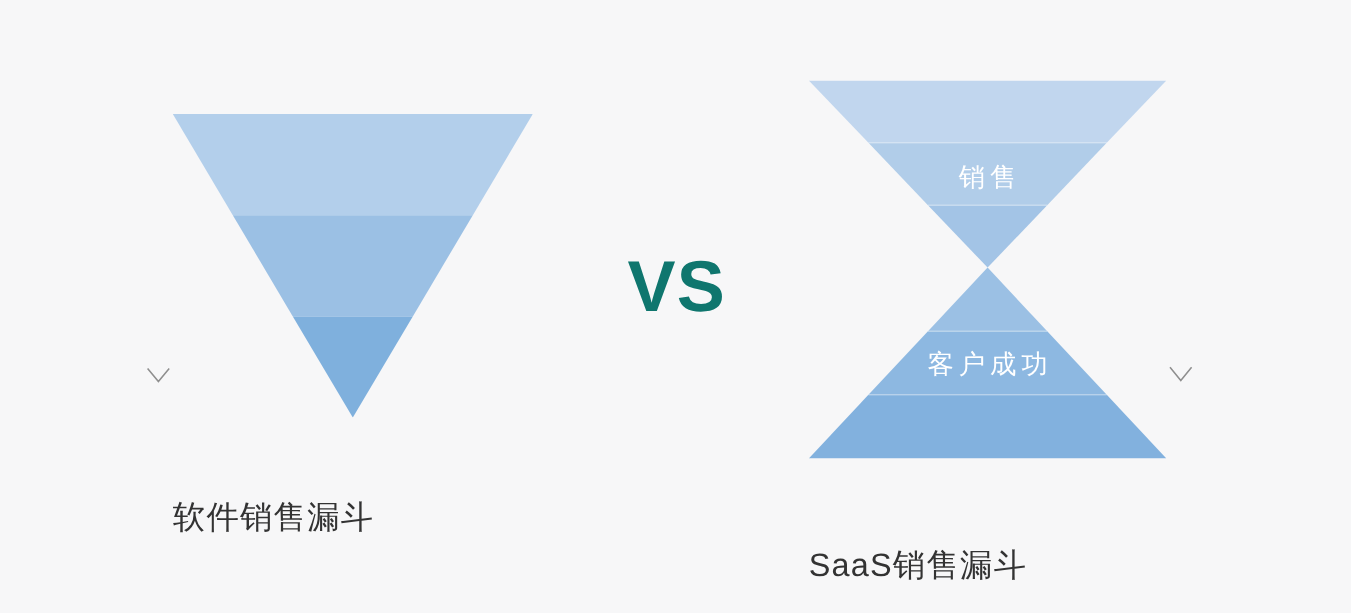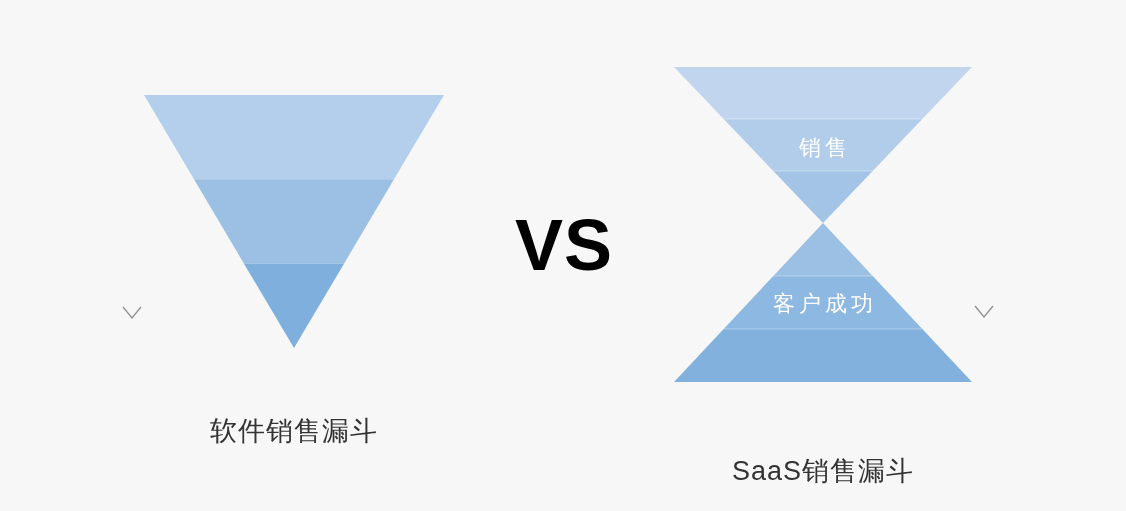--- a/index.html
+++ b/index.html
@@ -7,27 +7,27 @@
     position:relative;
     width:1126px;height:511px;
     background:#f7f7f8;
     overflow:hidden;
     font-family:"Liberation Sans","DejaVu Sans",sans-serif;
   }
   .abs{position:absolute;}
   .vs{
     left:504px;top:209px;width:120px;
     text-align:center;line-height:1;
-    font-size:72px;font-weight:600;letter-spacing:1px;
-    color:#000000;
+    font-size:60px;font-weight:600;letter-spacing:1px;
+    color:#0f766e;
   }
   .funnel-title{
     top:416px;
     font-size:27px;font-weight:500;letter-spacing:1px;
-    color:#333333;text-align:center;line-height:30px;
+    color:#333333;line-height:30px;
   }
   .funnel-title.lt{left:144px;width:300px;}
   .funnel-title.rt{left:674px;width:298px;margin-top:40px;}
   .seg-label{
     fill:#ffffff;
     font-size:22px;font-weight:500;letter-spacing:4px;
     text-anchor:middle;
   }
 </style>
 </head>

